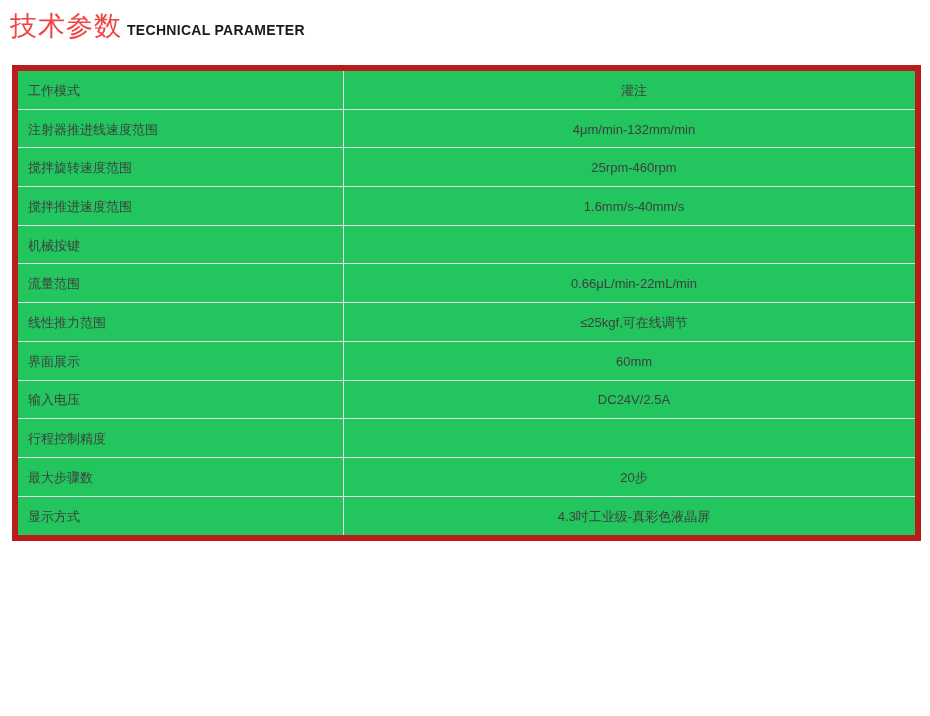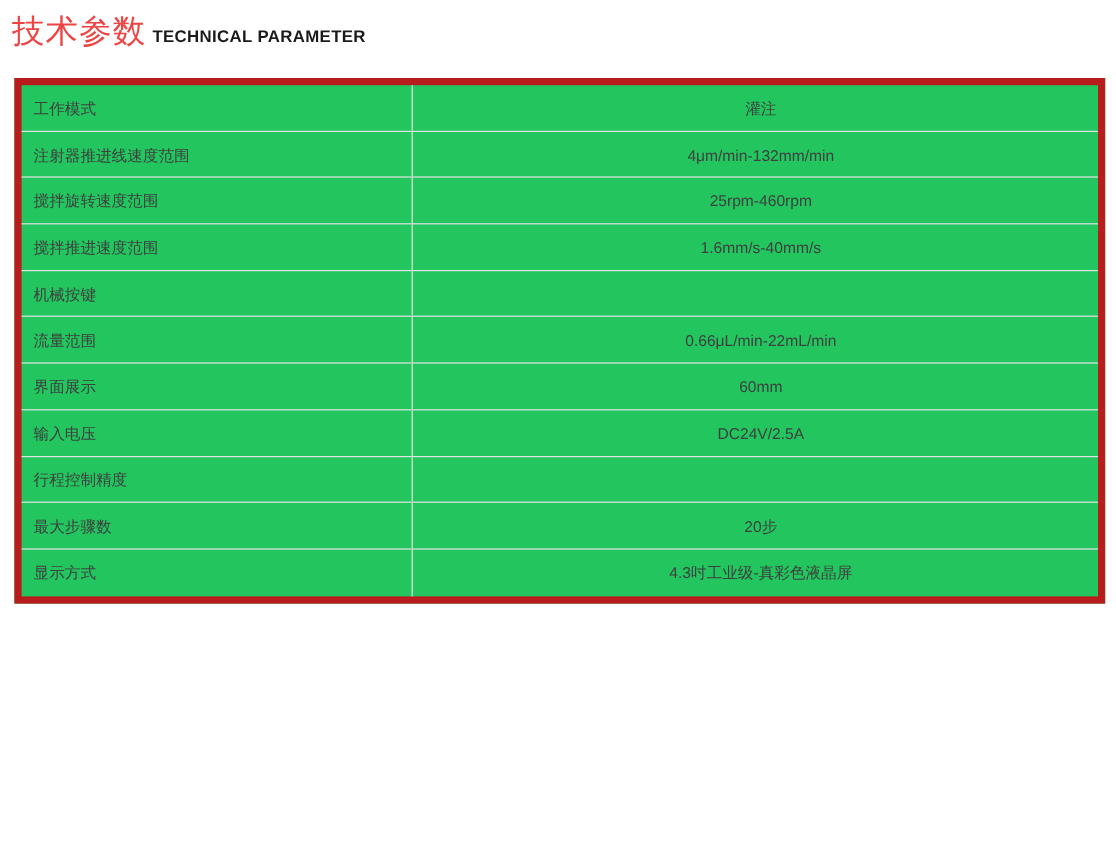--- a/index.html
+++ b/index.html
@@ -101,20 +101,24 @@
         <div class="cell value">1.6mm/s-40mm/s</div>
       </div>
       <div class="spec-row">
         <div class="cell label">机械按键</div>
       </div>
       <div class="spec-row">
         <div class="cell label">流量范围</div>
         <div class="cell value">0.66μL/min-22mL/min</div>
       </div>
       <div class="spec-row">
+        <div class="cell label">线性推力范围</div>
+        <div class="cell value">≤25kgf,可在线调节</div>
+      </div>
+      <div class="spec-row">
         <div class="cell label">界面展示</div>
         <div class="cell value">60mm</div>
       </div>
       <div class="spec-row">
         <div class="cell label">输入电压</div>
         <div class="cell value">DC24V/2.5A</div>
       </div>
       <div class="spec-row">
         <div class="cell label">行程控制精度</div>
       </div>

